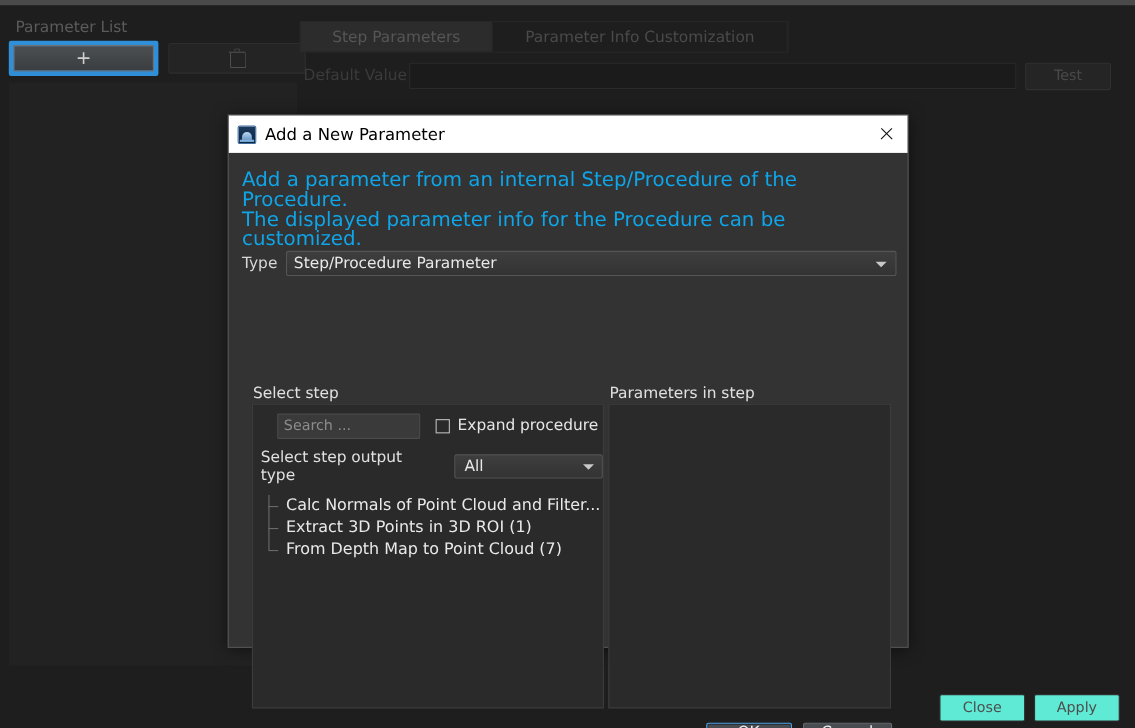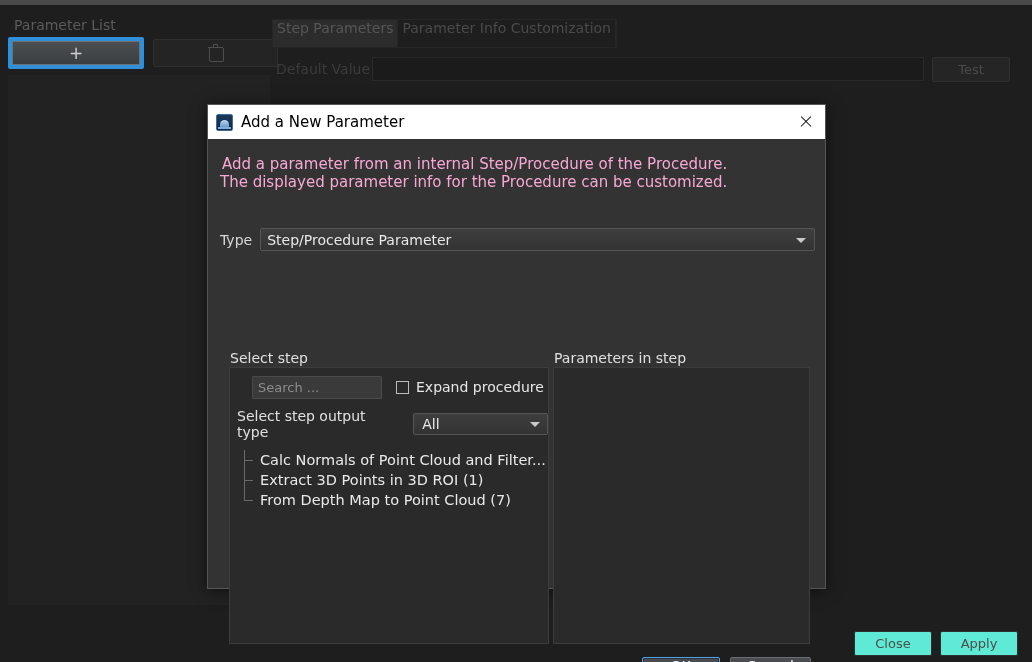--- a/index.html
+++ b/index.html
@@ -70,21 +70,21 @@
     background: #222222;
   }
 
   
   .bg-tabs {
     position: absolute; left: 272px; top: 14px; height: 29px;
     display: flex; align-items: stretch;
     border: 1px solid #262626;
   }
   .bg-tab {
-    display: flex; align-items: flex-start; padding: 0 4px;
+    display: flex; align-items: center; padding: 0 29px;
     font-size: 14px; color: #4a4a4a;
     border-right: 1px solid #262626;
   }
   .bg-tab.active { background: #2c2c2c; color: #565656; }
 
   .bg-default-label {
     position: absolute; left: 276px; top: 56px;
     font-size: 14px; color: #3b3b3b;
   }
   .bg-default-input {
@@ -146,21 +146,21 @@
     content: ""; position: absolute; left: 6px; top: 12px;
     width: 14px; height: 1.4px; background: #111;
   }
   .dlg-close::before { transform: rotate(45deg); }
   .dlg-close::after  { transform: rotate(-45deg); }
 
   .dlg-body { position: relative; height: 450px; }
 
   .desc {
     position: absolute; left: 12px; top: 16px;
-    font-size: 15px; color: #f9a8d4; line-height: 18px; text-align: right;
+    font-size: 18px; color: #0ea5e9; line-height: 18px;
   }
 
   .type-row {
     position: absolute; left: 12px; top: 89px;
     display: flex; align-items: center; width: 595px;
   }
   .type-label { font-size: 14px; color: #d8d8d8; margin-right: 8px; }
   .combo {
     flex: 1; height: 23px;
     background: linear-gradient(#3e3e3e, #333333);

